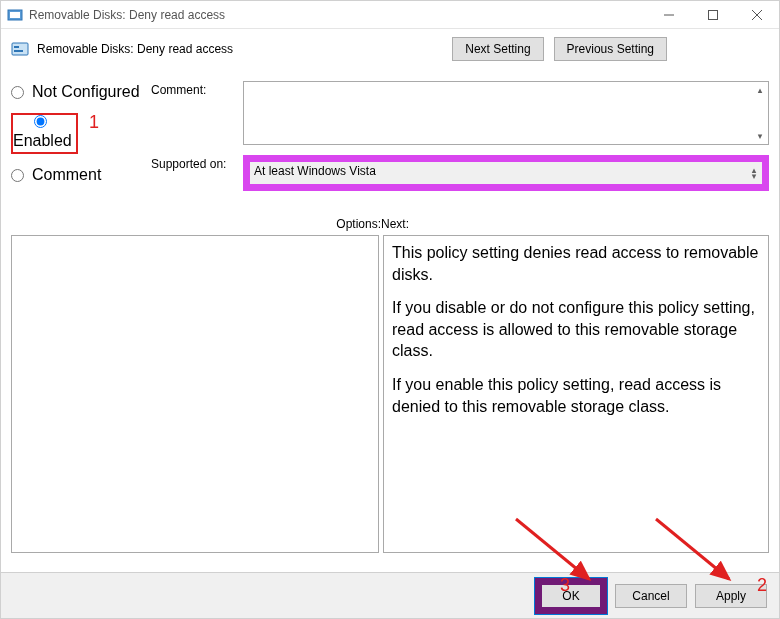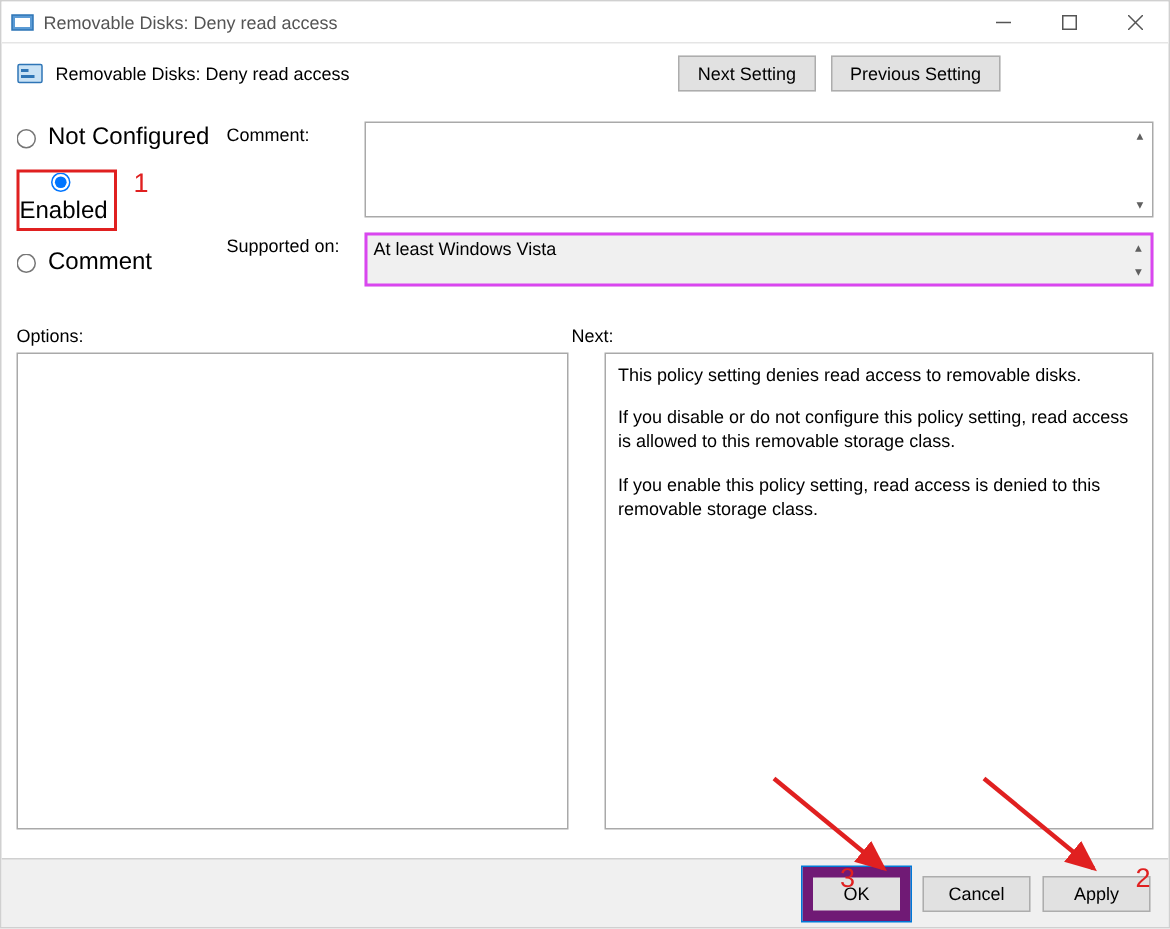--- a/index.html
+++ b/index.html
@@ -110,21 +110,21 @@
   .textarea-wrap {
     flex: 1;
     position: relative;
     border: 1px solid #a9a9a9;
     background: #fff;
     height: 64px;
   }
   .support-wrap {
     flex: 1;
     position: relative;
-    border: 2px solid #d946ef;
+    border: 7px solid #d946ef;
     background: #f0f0f0;
     height: 36px;
     padding: 2px 16px 2px 4px;
     font-size: 12px;
   }
   .scroll-arrow {
     position: absolute;
     right: 0;
     width: 16px; height: 16px;
     display: flex; align-items: center; justify-content: center;
@@ -132,35 +132,35 @@
     font-size: 9px;
   }
   .scroll-arrow.top { top: 0; }
   .scroll-arrow.bottom { bottom: 0; }
 
   
   .lower-labels {
     display: flex;
     padding: 6px 10px 4px 10px;
   }
-  .lower-labels .left-lbl { width: 370px; }
+  .lower-labels .left-lbl { width: 370px; text-align: right; }
   .lower-labels span { font-size: 12px; }
 
   .lower-panes {
     display: flex;
     padding: 0 10px;
     gap: 4px;
   }
   .pane {
     border: 1px solid #a9a9a9;
     background: #fff;
     height: 318px;
   }
   .pane.options { width: 368px; }
-  .pane.help { flex: 1; padding: 6px 8px; font-size: 12px; line-height: 1.35; margin-left: 20px; }
+  .pane.help { flex: 1; padding: 6px 8px; font-size: 16px; line-height: 1.35; }
   .help p { margin: 0 0 12px 0; }
 
   
   .bottom-bar {
     position: absolute;
     bottom: 0; left: 0; right: 0;
     height: 46px;
     display: flex;
     align-items: center;
     justify-content: flex-end;

